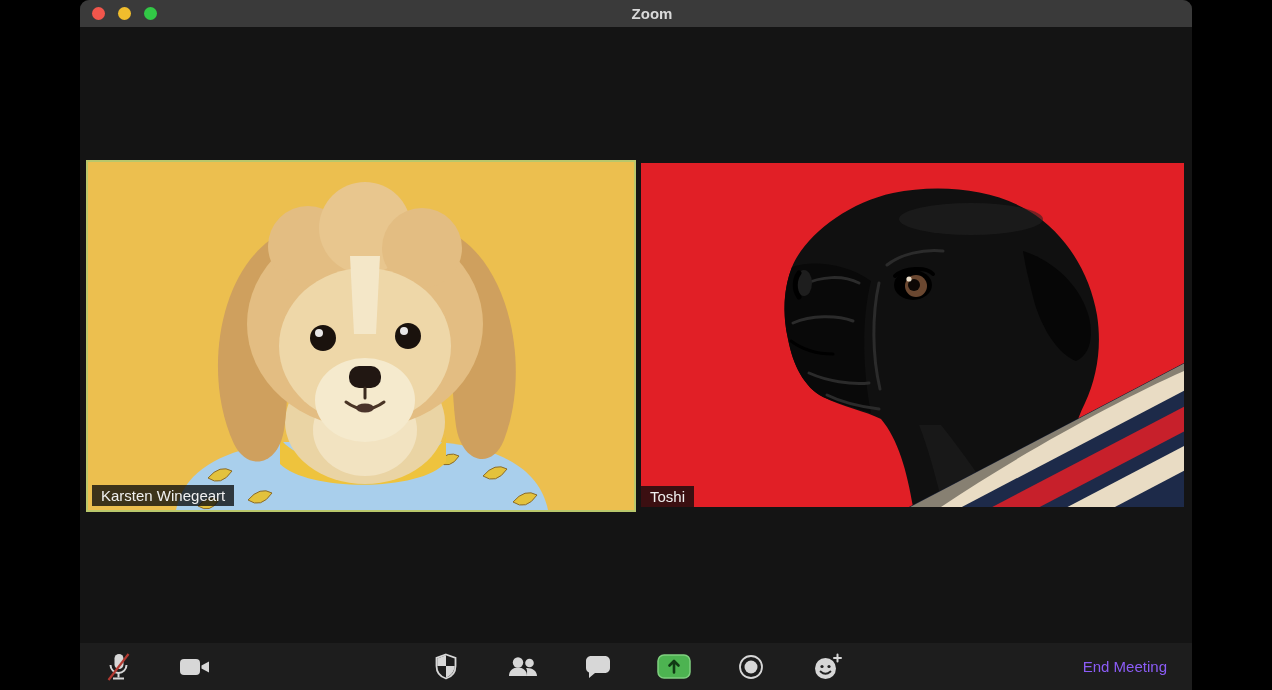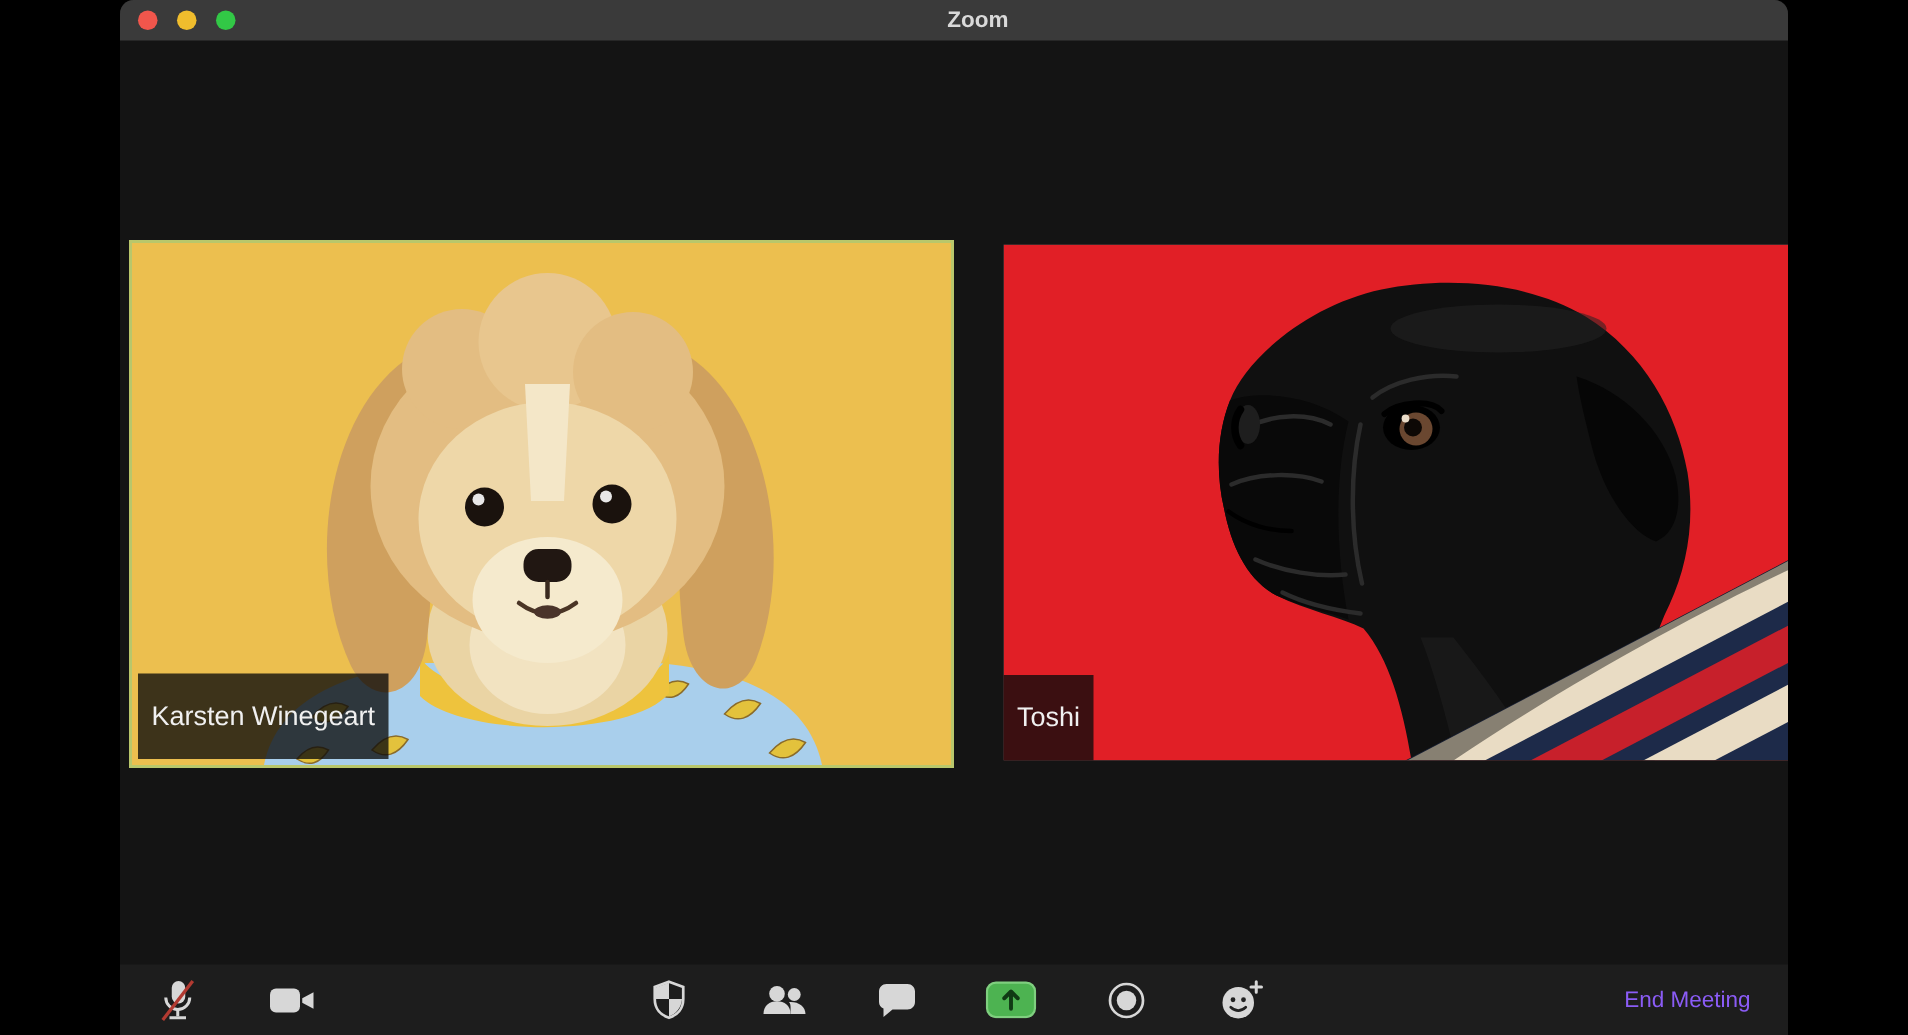--- a/index.html
+++ b/index.html
@@ -31,29 +31,28 @@
     color: #d9d9d9; font-size: 15px; font-weight: 600;
   }
   .tile { position: absolute; overflow: hidden; }
   .tile-left {
     left: 6px; top: 160px; width: 550px; height: 352px;
     border: 2px solid #b9c76b;
     background: #ecbf4f;
   }
   .tile-right {
     left: 561px; top: 163px; width: 543px; height: 344px;
-    background: #404040;
-    margin-left: 28px;
+    background: #ec4899;
   }
   .tile svg.feed { position: absolute; left: 0; top: 0; width: 100%; height: 100%; display: block; }
   .name-tag {
     position: absolute;
     background: rgba(12,12,12,0.78);
-    color: #f0f0f0; font-size: 18px;
-    padding: 20px 9px; line-height: 17px;
+    color: #f0f0f0; font-size: 15px;
+    padding: 2px 9px; line-height: 17px;
     white-space: nowrap;
   }
   .tile-left  .name-tag { left: 4px; bottom: 4px; }
   .tile-right .name-tag { left: 0; bottom: 0; }
   .toolbar {
     position: absolute; left: 0; bottom: 0; width: 100%; height: 47px;
     background: #1d1d1d;
   }
   .tool-btn {
     position: absolute; top: 0; height: 47px; width: 44px;

